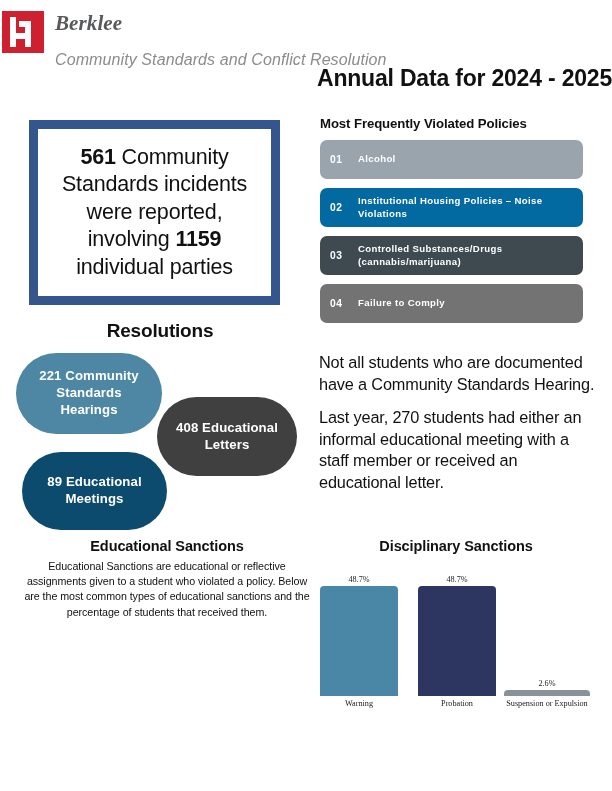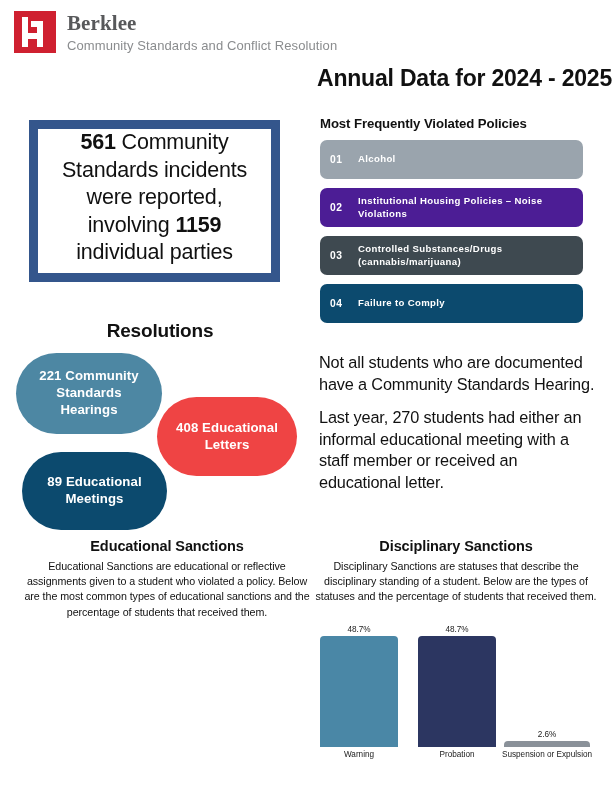--- a/index.html
+++ b/index.html
@@ -12,72 +12,74 @@
     height: 791px;
     position: relative;
     font-family: "Liberation Sans", sans-serif;
     color: #111111;
     overflow: hidden;
   }
 
   
   #brand {
     position: absolute;
-    left: 14px;
+    left: 2px;
     top: 11px;
     display: flex;
     align-items: flex-start;
+    font-style: italic;
   }
   #brand-mark {
     width: 42px;
     height: 42px;
     flex: 0 0 42px;
   }
   #brand-text {
     margin-left: 11px;
     padding-top: 1px;
   }
   #brand-name {
     font-size: 21px;
     font-weight: bold;
     color: #58595b;
     line-height: 1.05;
     letter-spacing: .1px;
     font-family: "Liberation Serif", serif;
   }
   #brand-sub {
-    font-size: 13px;
+    font-size: 16px;
     color: #8a8c8e;
     line-height: 1.2;
-    margin-top: 4px;
+    margin-top: 16px;
     letter-spacing: .1px;
   }
 
   #page-title {
     position: absolute;
     left: 0;
     right: 0;
     top: 65px;
     text-align: right;
     font-size: 23px;
     font-weight: bold;
     letter-spacing: -.2px;
   }
 
   
   #hero-box {
     position: absolute;
     left: 29px;
     top: 120px;
     width: 251px;
-    height: 162px;
+    height: 185px;
     border: 9px solid #34568c;
     background: #ffffff;
     box-sizing: border-box;
     display: flex;
+    align-items: center;
     justify-content: center;
   }
   #hero-text {
     text-align: center;
     font-size: 21.5px;
     line-height: 1.28;
     padding: 0 8px;
     letter-spacing: -.2px;
   }
   #hero-text b { font-weight: bold; }
@@ -207,20 +209,21 @@
     line-height: 1.25;
     margin-left: 8px;
     letter-spacing: -.1px;
   }
 
   
   #chart {
     position: relative;
     margin-top: 14px;
     height: 140px;
+    font-family: Liberation Serif, serif;
   }
   .chart-col {
     position: absolute;
     bottom: 0;
     display: flex;
     flex-direction: column;
     justify-content: flex-end;
     align-items: center;
   }
   .chart-value {
@@ -266,52 +269,51 @@
     <span>individual parties</span>
   </div>
 </div>
 
 <div id="policies-heading">Most Frequently Violated Policies</div>
 <div id="policy-list">
   <div class="policy-row" style="background: rgb(154, 164, 173);">
     <span class="policy-rank">01</span>
     <span class="policy-label">Alcohol</span>
   </div>
-  <div class="policy-row" style="background: #4c1d95;">
+  <div class="policy-row" style="background: #0369a1;">
     <span class="policy-rank">02</span>
     <span class="policy-label">Institutional Housing Policies – Noise Violations</span>
   </div>
   <div class="policy-row" style="background: rgb(62, 73, 80);">
     <span class="policy-rank">03</span>
     <span class="policy-label">Controlled Substances/Drugs (cannabis/marijuana)</span>
   </div>
-  <div class="policy-row" style="background: #0c4a6e;">
+  <div class="policy-row" style="background: #737373;">
     <span class="policy-rank">04</span>
     <span class="policy-label">Failure to Comply</span>
   </div>
 </div>
 
 <div id="resolutions-heading">Resolutions</div>
 <div class="oval" id="oval-hearings" style="background: rgb(77, 135, 163);">221 Community Standards Hearings</div>
-<div class="oval" id="oval-letters" style="background: #ef4444;">408 Educational Letters</div>
+<div class="oval" id="oval-letters" style="background: #404040;">408 Educational Letters</div>
 <div class="oval" id="oval-meetings" style="background: #0c4a6e;">89 Educational Meetings</div>
 
 <div id="narrative">
   <p>Not all students who are documented have a Community Standards Hearing.</p>
   <p>Last year, 270 students had either an informal educational meeting with a staff member or received an educational letter.</p>
 </div>
 
 <div class="sanction-col" id="edu-col">
   <div class="sanction-title">Educational Sanctions</div>
   <div class="sanction-desc">Educational Sanctions are educational or reflective assignments given to a student who violated a policy. Below are the most common types of educational sanctions and the percentage of students that received them.</div>
 </div>
 
 <div class="sanction-col" id="disc-col">
   <div class="sanction-title">Disciplinary Sanctions</div>
-  <div class="sanction-desc">Disciplinary Sanctions are statuses that describe the disciplinary standing of a student. Below are the types of statuses and the percentage of students that received them.</div>
   <div id="chart">
     <div class="chart-col" id="col-0">
       <div class="chart-value">48.7%</div>
       <div class="chart-bar" style="height: 110.512px; background: rgb(74, 135, 166);"></div>
       <div class="chart-tick">Warning</div>
     </div>
     <div class="chart-col" id="col-1">
       <div class="chart-value">48.7%</div>
       <div class="chart-bar" style="height: 110.512px; background: rgb(44, 54, 97);"></div>
       <div class="chart-tick">Probation</div>

